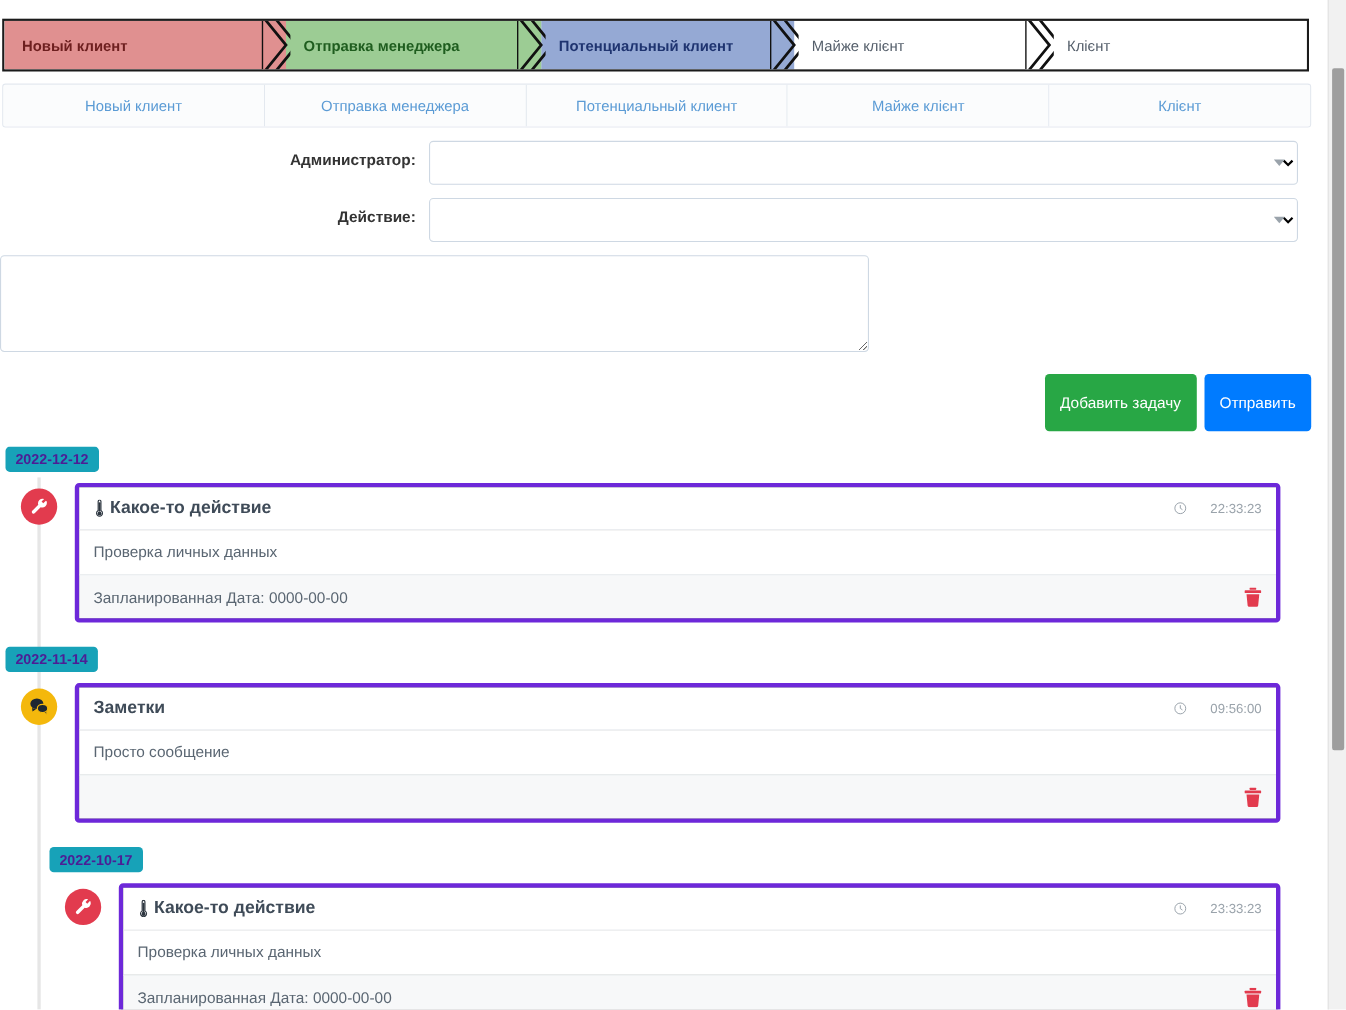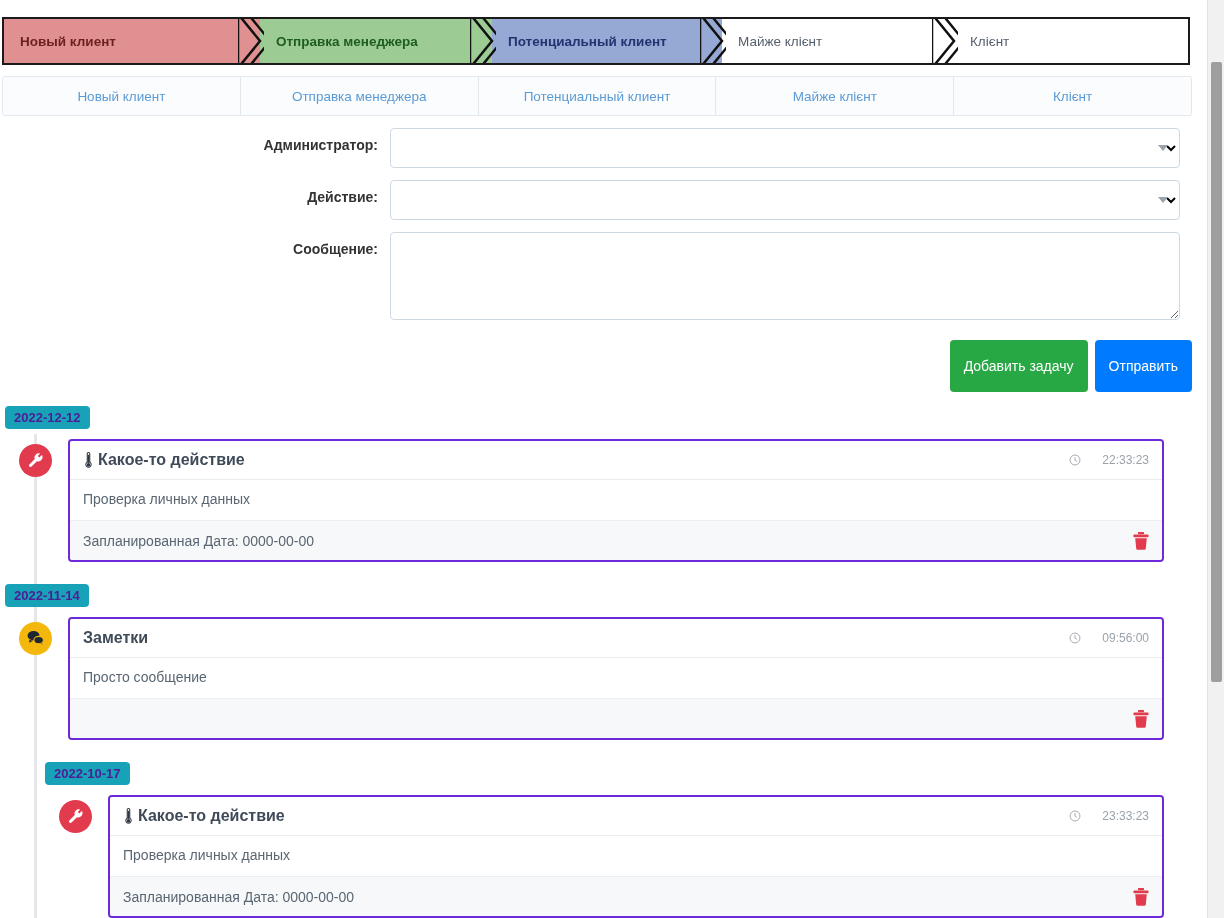--- a/index.html
+++ b/index.html
@@ -175,21 +175,21 @@
     position: absolute;
     left: 19px; top: 5px;
     width: 33px; height: 33px;
     border-radius: 50%;
     display: flex;
     align-items: center;
     justify-content: center;
     z-index: 5;
   }
   .card {
-    border: 2px solid #6d28d9;
+    border: 4px solid #6d28d9;
     border-radius: 4px;
     background: #a3a3a3;
     overflow: hidden;
   }
   .card-head {
     display: flex;
     align-items: center;
     padding: 10px 13px;
     border-bottom: 1px solid #e9ecef;
     background: #fff;
@@ -316,21 +316,20 @@
       </div>
     </div>
     <div class="frow">
       <div class="flabel">Действие:</div>
       <div class="fctrl">
         <select class="sel"></select>
         <span class="caret"></span>
       </div>
     </div>
     <div class="frow">
-      <div class="flabel">Сообщение:</div>
       <div class="fctrl">
         <textarea class="ta" placeholder="" style=""></textarea>
       </div>
     </div>
   </div>
 
   <div class="btnrow">
     <button class="btn btn-green">Добавить задачу</button>
     <button class="btn btn-blue">Отправить</button>
   </div>

